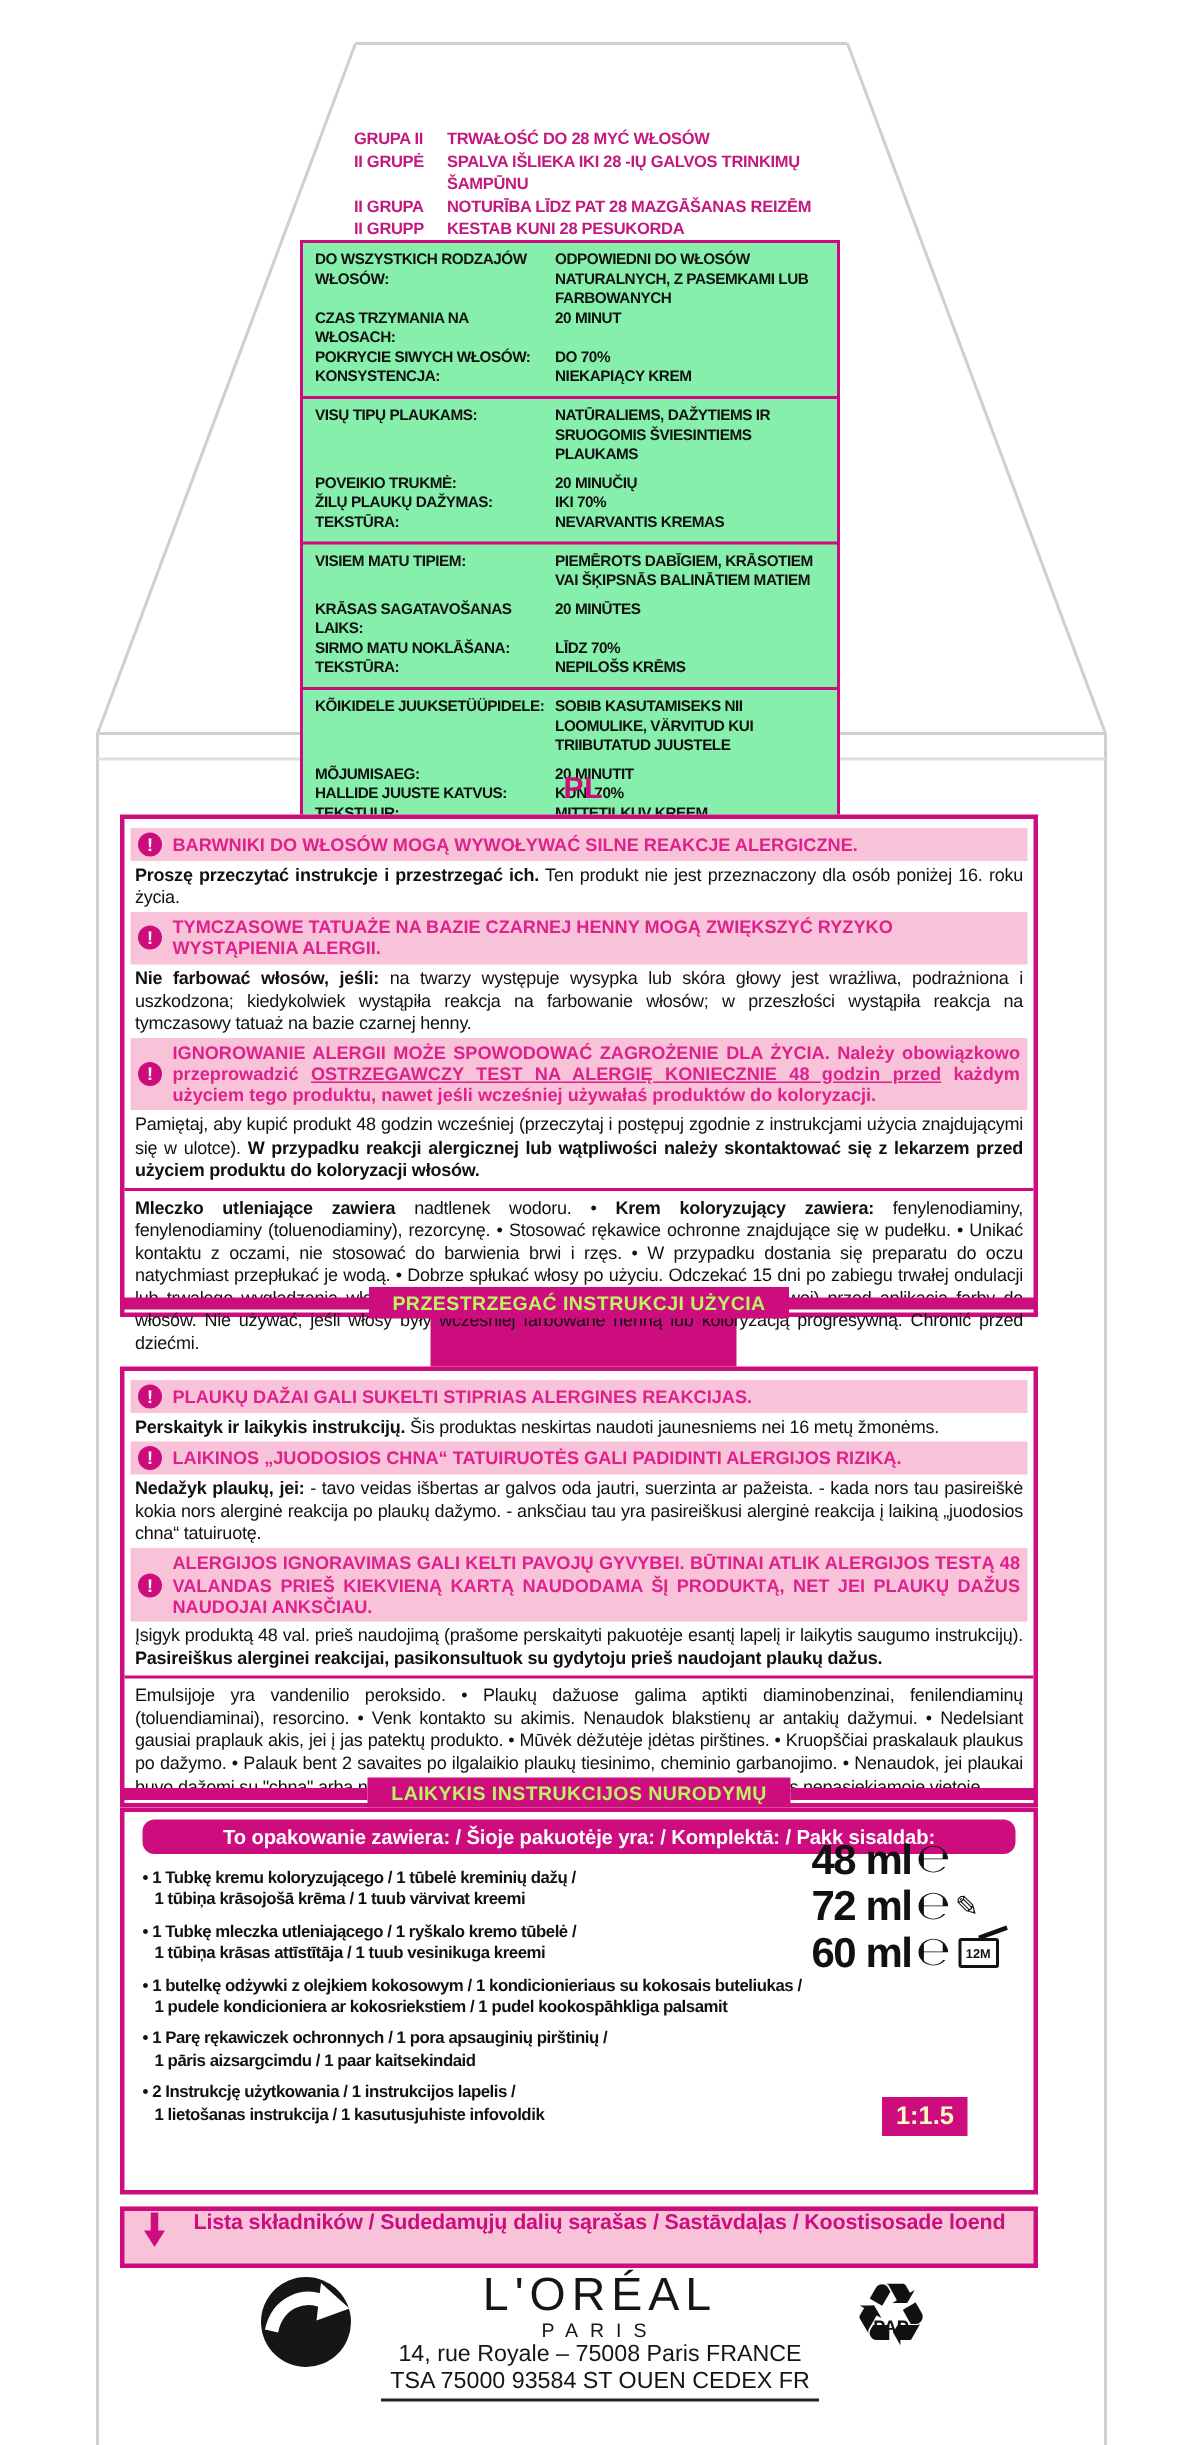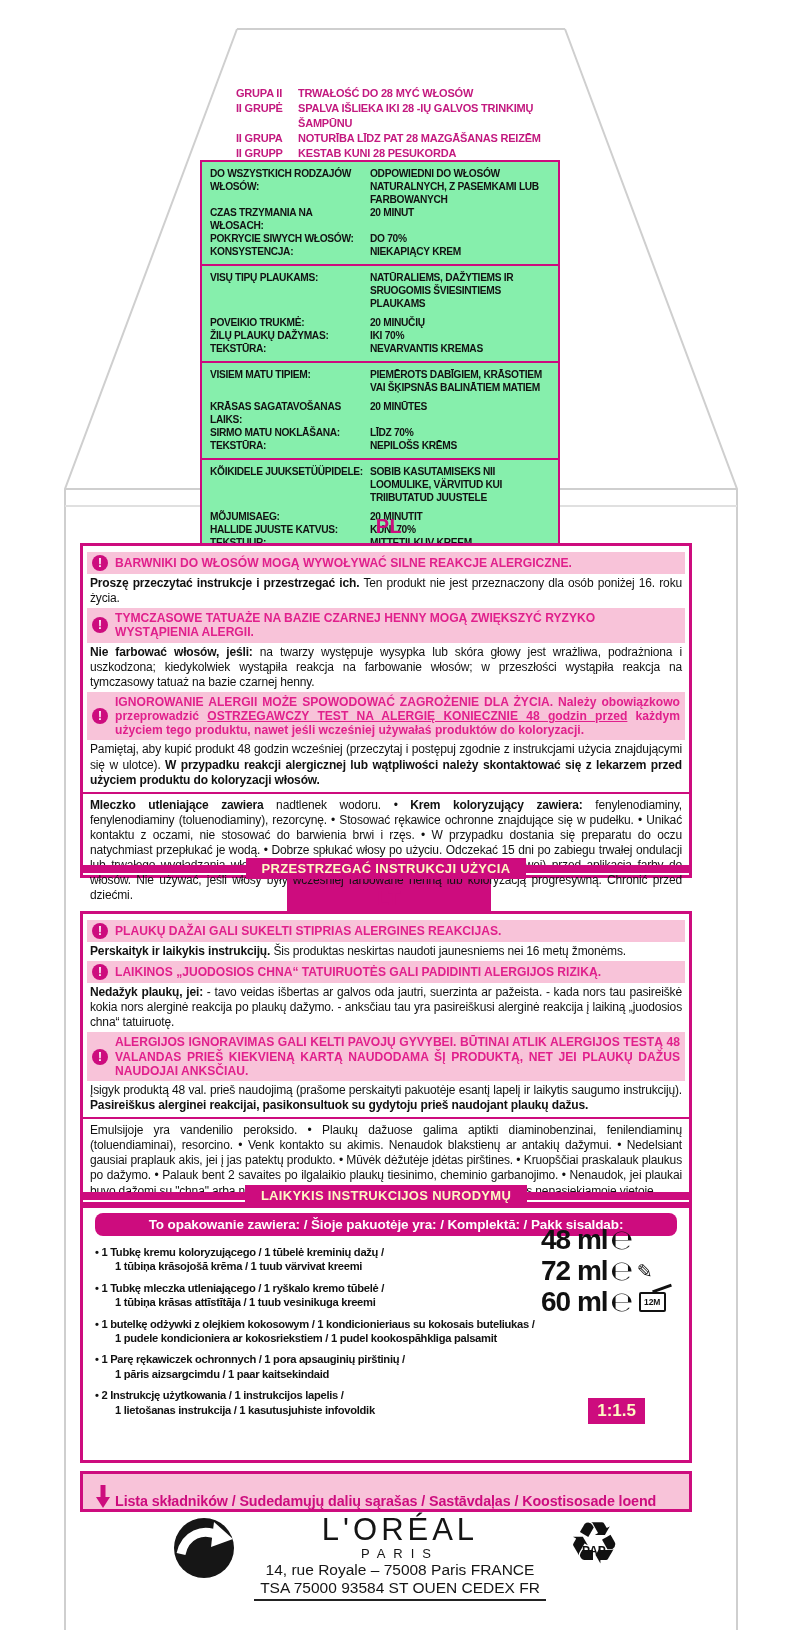--- a/index.html
+++ b/index.html
@@ -35,39 +35,39 @@
   .sec-box{position:absolute;left:80px;width:612px;border:3px solid var(--mag);background:#fff;padding:4px 7px 24px 7px;}
   #pl-box{top:543px;height:335px;} #lt-box{top:911px;height:294px;}
   .banner{background:var(--pink);display:flex;align-items:center;gap:7px;padding:3px 5px;margin:2px -3px;color:var(--warn);font-weight:bold;font-size:12.1px;line-height:14.2px;}
   .banner.justify .btext{text-align:justify;}
   .alert-ic{flex:0 0 16px;width:16px;height:16px;border-radius:50%;background:var(--mag);color:#fff;font-size:12px;line-height:16px;text-align:center;font-weight:bold;}
   .btext{flex:1;}
   .para{font-size:12px;line-height:15.1px;letter-spacing:-0.15px;margin:2px 0;text-align:justify;}
   .sep{border:none;border-top:2px solid var(--mag);margin:4px -7px;}
   .fbar{position:absolute;left:-3px;right:-3px;bottom:-4px;height:21px;display:flex;align-items:center;}
   .fthin{flex:1;height:8px;background:var(--mag);}
-  .ftext{flex:0 0 auto;background:var(--mag);color:#fef9c3;font-weight:bold;font-size:13px;line-height:21px;padding:0 16px;letter-spacing:0.3px;}
+  .ftext{flex:0 0 auto;background:var(--mag);color:#bef264;font-weight:bold;font-size:13px;line-height:21px;padding:0 16px;letter-spacing:0.3px;}
 
   
   .contents{position:absolute;left:80px;top:1205px;width:612px;height:258px;border:3px solid var(--mag);background:#fff;}
   .c-header{margin:5px 12px;background:var(--mag);border-radius:8px;color:#fff;font-weight:bold;font-size:13.5px;text-align:center;padding:4px 0;letter-spacing:-0.1px;}
   .c-list{padding:4px 0 0 12px;width:480px;font-size:11.2px;font-weight:bold;line-height:14.4px;letter-spacing:-0.3px;}
   .c-item{margin-bottom:7px;}
-  .c-line2{padding-left:8px;margin-left:12px;}
+  .c-line2{padding-left:8px;}
   .volumes{position:absolute;left:458px;top:16px;text-align:center;}
   .vol-row{display:flex;align-items:center;height:31px;}
   .vol-num{font-size:28px;font-weight:bold;letter-spacing:-1px;white-space:nowrap;}
   .vol-e{font-size:27px;font-family:"DejaVu Sans",sans-serif;margin-left:3px;line-height:28px;}
   .pencil{font-family:"DejaVu Sans",sans-serif;font-size:19px;margin-left:3px;}
   .jar{position:relative;width:27px;height:20px;border:2px solid #111;border-radius:2px;margin-left:5px;font-size:8.5px;font-weight:bold;display:flex;align-items:center;justify-content:center;}
   .jar::before{content:"";position:absolute;top:-7px;left:11px;width:20px;height:3px;background:#111;transform:rotate(-20deg);}
   .ratio{position:absolute;right:44px;bottom:36px;background:var(--mag);color:#fef9c3;font-weight:bold;font-size:17px;padding:3px 9px;text-align:center;}
 
   
-  .ingr{position:absolute;left:80px;top:1471px;width:612px;height:41px;border:3px solid var(--mag);background:var(--pink);display:flex;align-items:flex-end;padding:0 12px;gap:4px;color:var(--mag);font-weight:bold;font-size:14.3px;letter-spacing:-0.1px;}
+  .ingr{position:absolute;left:80px;top:1471px;width:612px;height:41px;border:3px solid var(--mag);background:var(--pink);display:flex;align-items:flex-start;padding:0 12px;gap:18px;color:var(--mag);font-weight:bold;font-size:14.3px;letter-spacing:-0.1px;}
 
   
   .greendot{position:absolute;left:172px;top:1516px;}
   .brand{position:absolute;left:0;width:800px;top:1512px;text-align:center;font-size:31px;letter-spacing:4px;color:#151515;}
   .brand-sub{position:absolute;left:0;width:800px;top:1546px;text-align:center;font-size:13px;letter-spacing:8px;color:#151515;}
   .addr1{position:absolute;left:0;width:800px;top:1561px;text-align:center;font-size:15.5px;color:#151515;}
   .addr2-wrap{position:absolute;left:0;width:800px;top:1579px;text-align:center;}
   .addr2{display:inline-block;font-size:15.5px;border-bottom:2px solid #222;padding:0 6px 2px;color:#151515;}
   .pap{position:absolute;left:558px;top:1506px;width:72px;height:76px;text-align:center;}
   .pap .sym{font-family:"DejaVu Sans",sans-serif;font-size:58px;line-height:74px;color:#111;}

